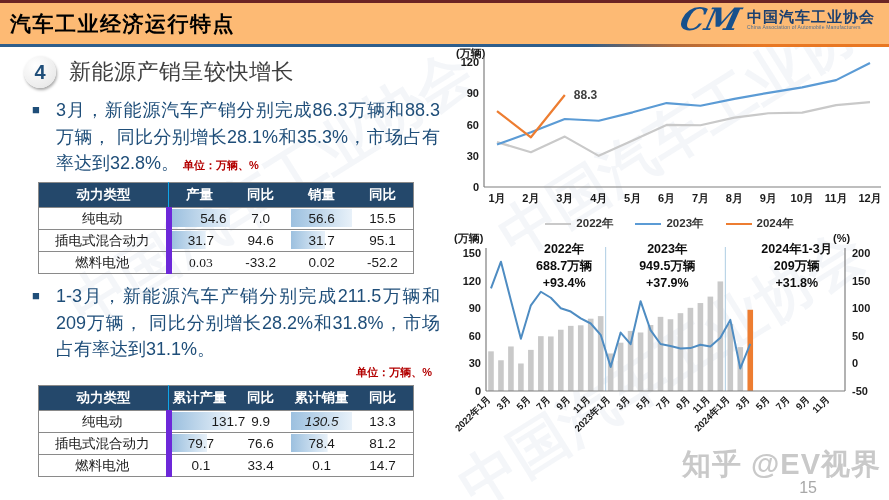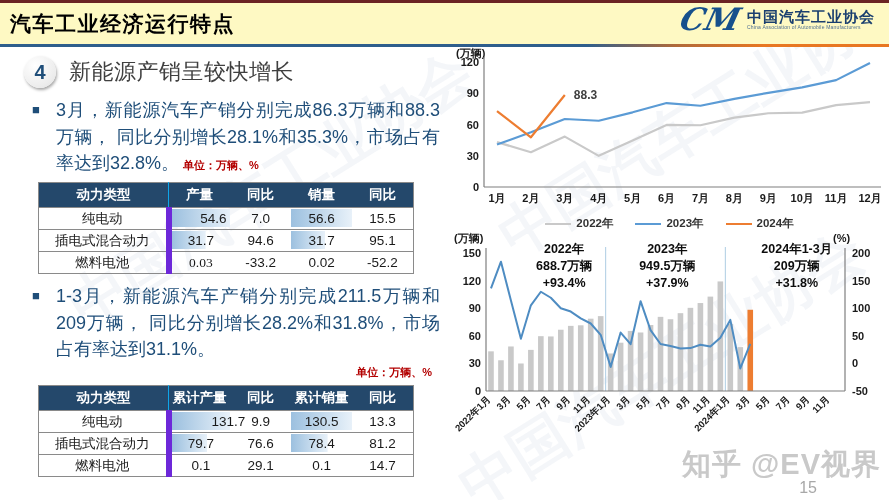--- a/index.html
+++ b/index.html
@@ -1,21 +1,21 @@
 <!DOCTYPE html>
 <html><head>
 <meta charset="utf-8">
 <style>
   html,body{margin:0;padding:0;}
   body{
     width:889px;height:500px;position:relative;overflow:hidden;background:#fff;
     font-family:"Liberation Sans","DejaVu Sans",sans-serif;color:#111;
   }
   
-  .header{position:absolute;top:0;left:0;right:0;height:44px;background:#fef9c3;
+  .header{position:absolute;top:0;left:0;right:0;height:44px;background:#fdba74;
     border-top:3px solid #6b2424;}
   .header-rule{position:absolute;top:44px;left:0;right:0;height:3px;
     background:linear-gradient(90deg,#2e5e8c 0%,#2e5e8c 66%,#b06a3a 76%,#e87722 86%,#e87722 100%);}
   .page-title{position:absolute;left:10px;top:7px;font-size:21px;font-weight:bold;
     color:#000;letter-spacing:1.5px;}
   .logo{position:absolute;right:14px;top:3px;display:flex;align-items:center;gap:7px;}
   .cm{font-family:"DejaVu Serif",serif;font-style:italic;font-weight:bold;font-size:31px;
     color:#17508c;transform:skewX(-14deg);line-height:.85;}
   .org{display:flex;flex-direction:column;line-height:1.15;}
   .org-cn{font-size:15px;font-weight:bold;color:#1a3f6f;letter-spacing:1px;}
@@ -136,34 +136,34 @@
           <th>同比</th>
           <th>累计销量</th>
           <th>同比</th>
         </tr>
       </thead>
     <tbody>
         <tr>
           <td>纯电动</td>
           <td style="background: linear-gradient(90deg, rgb(156, 192, 223) 0%, rgb(232, 241, 249) 100%) left center / 100% 88% no-repeat; padding-left: 40px;">131.7</td>
           <td>9.9</td>
-          <td style="background: linear-gradient(90deg, rgb(156, 192, 223) 0%, rgb(232, 241, 249) 100%) left center / 100% 88% no-repeat;">130.5</td>
+          <td style="background: linear-gradient(90deg, rgb(156, 192, 223) 0%, rgb(232, 241, 249) 100%) left center / 100% 88% no-repeat; font-style: italic;">130.5</td>
           <td>13.3</td>
         </tr>
         <tr>
           <td>插电式混合动力</td>
           <td style="background: linear-gradient(90deg, rgb(156, 192, 223) 0%, rgb(232, 241, 249) 100%) left center / 60.5163% 88% no-repeat;">79.7</td>
           <td>76.6</td>
           <td style="background: linear-gradient(90deg, rgb(156, 192, 223) 0%, rgb(232, 241, 249) 100%) left center / 60.0766% 88% no-repeat;">78.4</td>
           <td>81.2</td>
         </tr>
         <tr>
           <td>燃料电池</td>
           <td style="background: linear-gradient(90deg, rgb(156, 192, 223) 0%, rgb(232, 241, 249) 100%) left center / 0.0759301% 88% no-repeat;">0.1</td>
-          <td>29.1</td>
+          <td>33.4</td>
           <td style="background: linear-gradient(90deg, rgb(156, 192, 223) 0%, rgb(232, 241, 249) 100%) left center / 0.0766284% 88% no-repeat;">0.1</td>
           <td>14.7</td>
         </tr>
       </tbody>
   </table>
 </div>
 
 <div class="charts">
   <svg id="chart1-svg" width="439" height="166" viewBox="0 0 439 166">
       <text x="6" y="11" font-size="11" font-weight="bold" fill="#1a1a1a">(万辆)</text>

